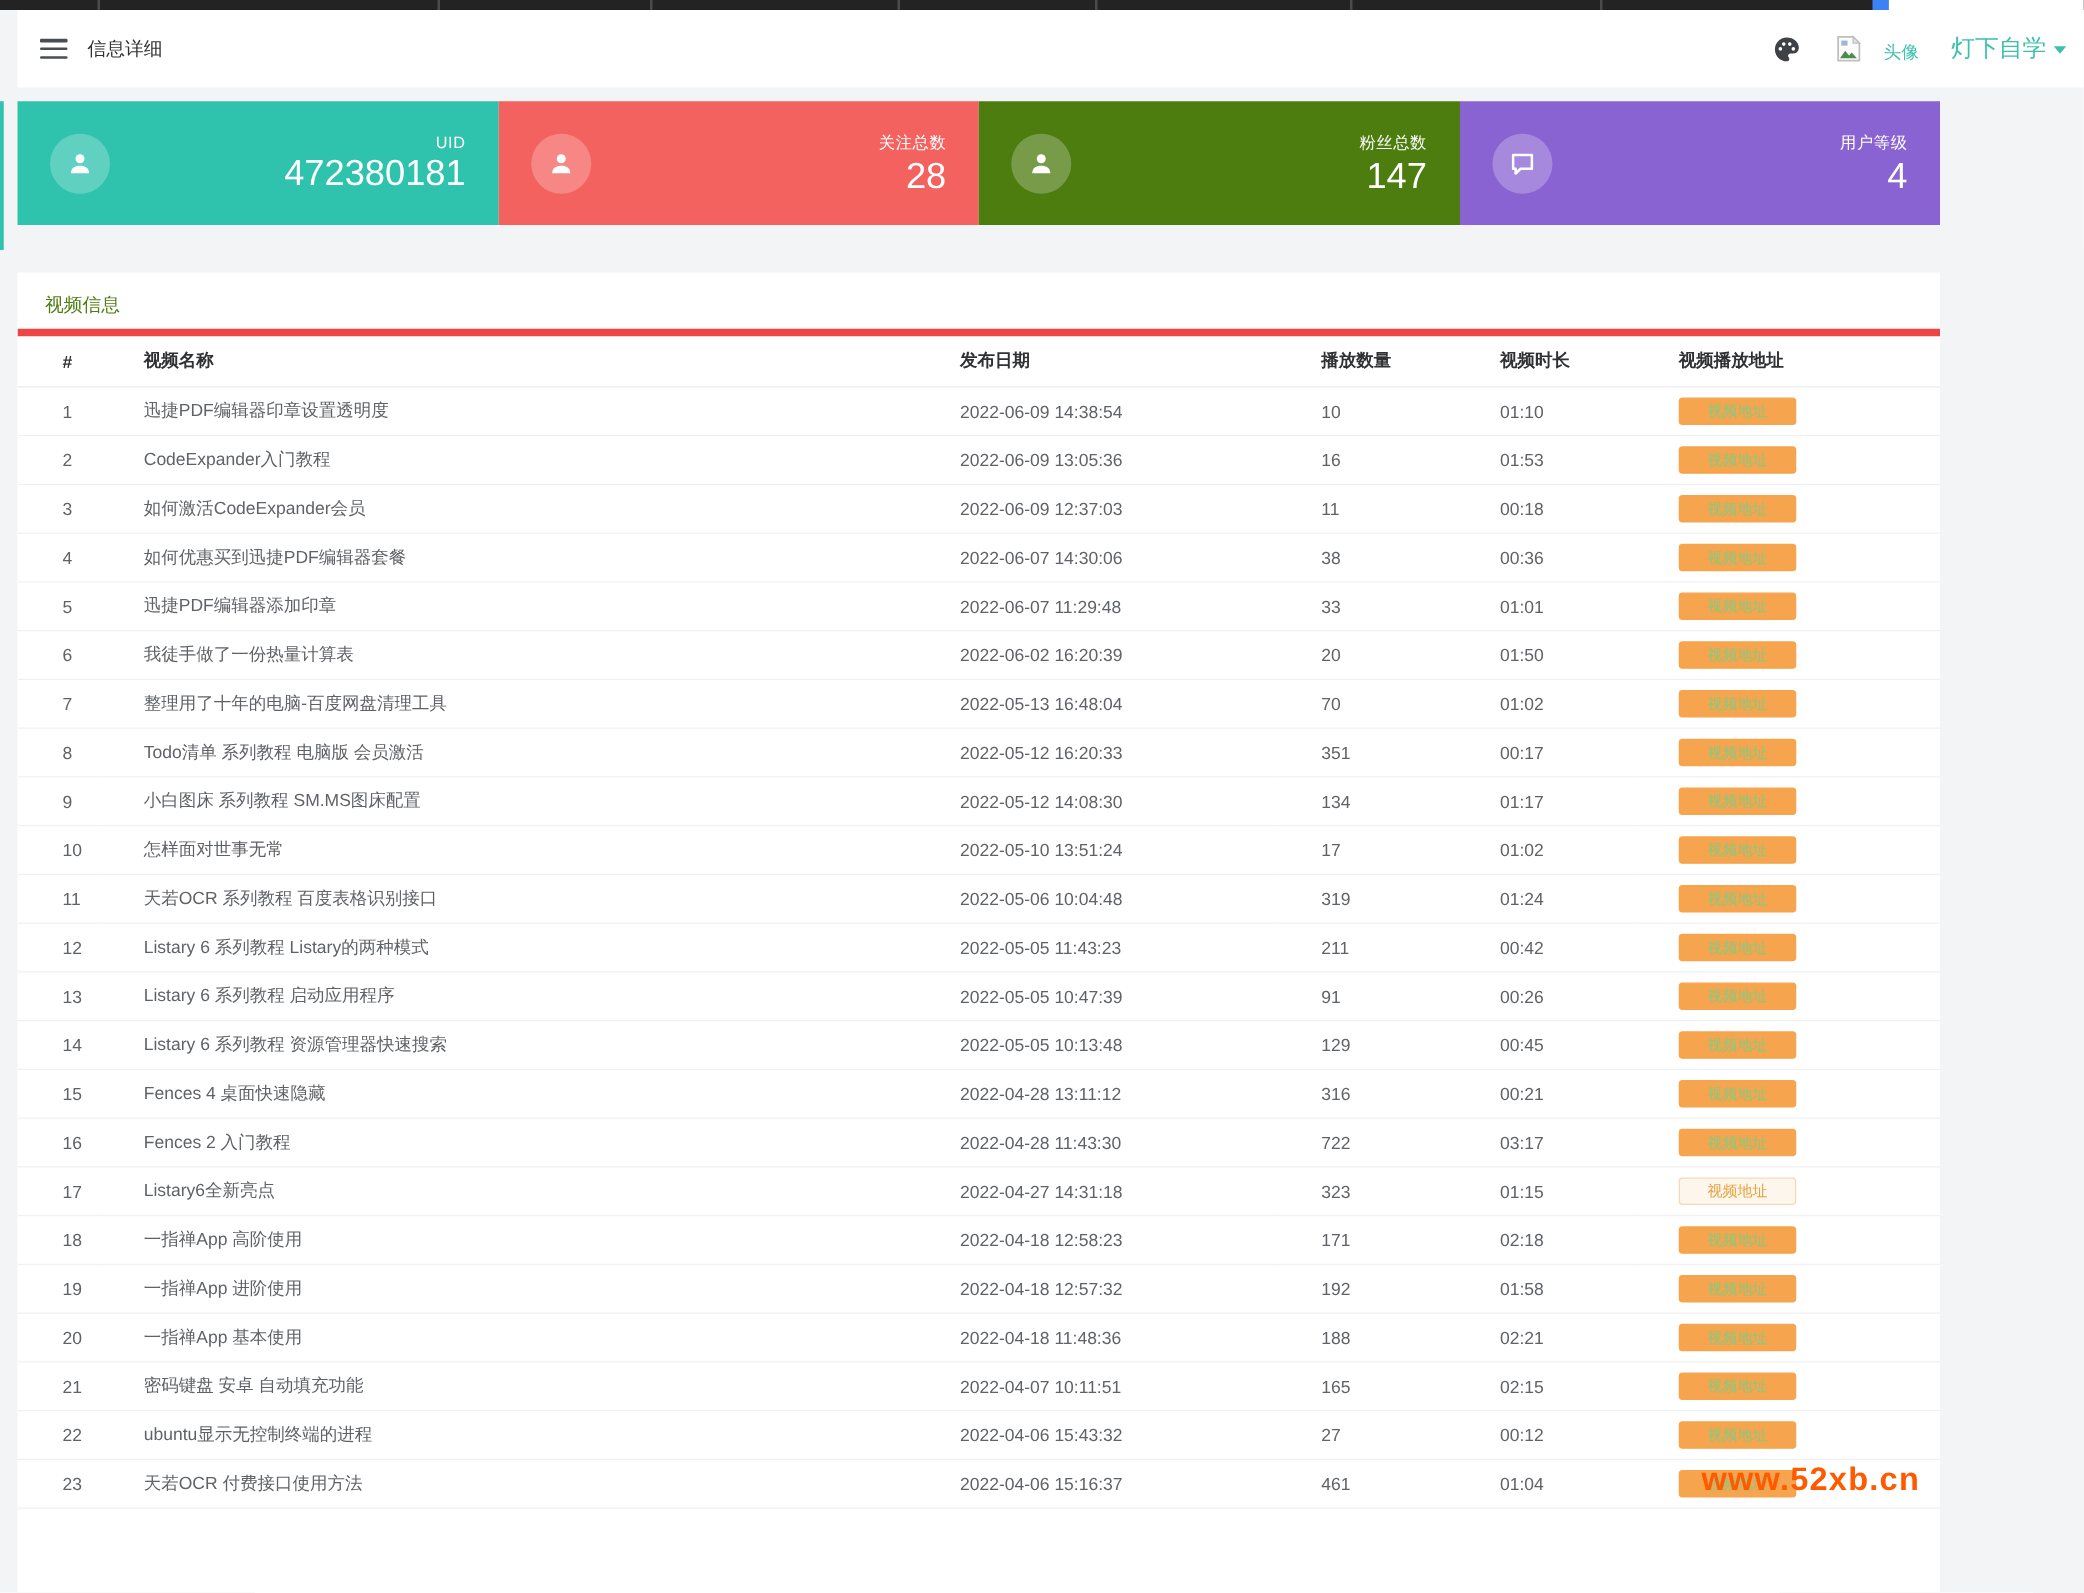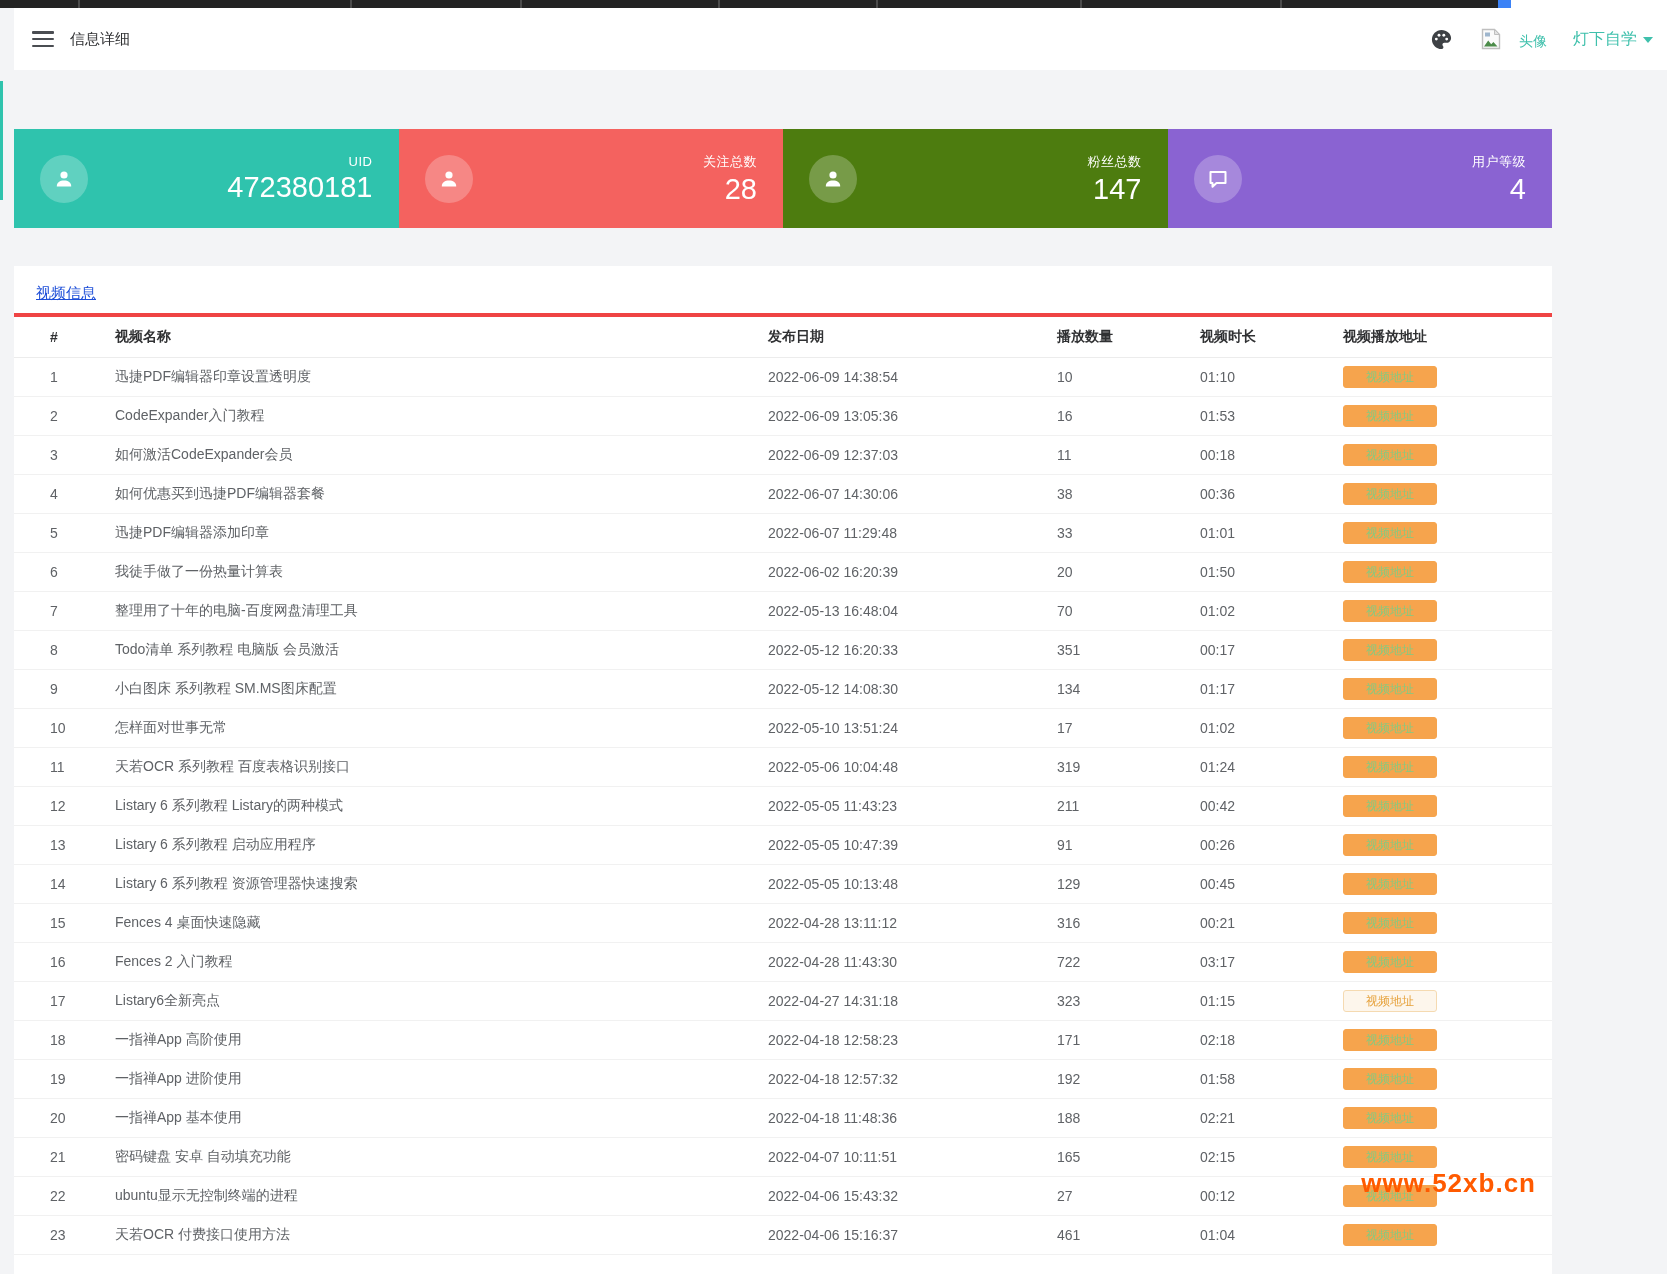--- a/index.html
+++ b/index.html
@@ -14,39 +14,39 @@
 
   
   .navbar { position:absolute; top:8px; left:14px; width:1667px; height:62px; background:#ffffff; display:flex; align-items:center; padding:0 28px 0 18px; z-index:10; }
   .hamburger { width:22px; height:16px; display:flex; flex-direction:column; justify-content:space-between; cursor:pointer; }
   .hamburger i { display:block; height:2.5px; background:#4a4d52; border-radius:1px; }
   .nav-title { margin-left:16px; font-size:15px; color:#303133; }
   .nav-right { margin-left:auto; display:flex; align-items:center; gap:26px; }
   .teal-text { color:#3fc0ac; font-size:14px; }
   .avatar-wrap { display:flex; align-items:flex-end; gap:16px; cursor:pointer; }
   .user-wrap { display:flex; align-items:center; gap:6px; cursor:pointer; }
-  .user-name { color:#3fc0ac; font-size:16px; }
+  .user-name { color:#3fc0ac; font-size:19px; }
   .caret { width:0; height:0; border-left:5px solid transparent; border-right:5px solid transparent; border-top:6px solid #3fc0ac; margin-top:2px; }
 
   
   .left-accent { position:absolute; left:0; top:81px; width:3px; height:119px; background:#2fc3ad; }
 
   
   .main { position:absolute; top:81px; left:14px; width:1538px; }
-  .stats { display:grid; grid-template-columns:repeat(4,1fr); height:99px;margin-top:48px; }
+  .stats { display:grid; grid-template-columns:repeat(4,1fr); height:99px; }
   .stat-card { position:relative; display:flex; align-items:center; color:#fff; }
   .stat-icon { width:48px; height:48px; border-radius:50%; background:rgba(255,255,255,0.24); margin-left:26px; display:flex; align-items:center; justify-content:center; flex:0 0 48px; }
   .stat-body { margin-left:auto; padding-right:26px; display:flex; flex-direction:column; align-items:flex-end; }
   .stat-label { font-size:13px; letter-spacing:0.5px; }
   .stat-value { font-size:29px; margin-top:3px; line-height:1.05; }
 
   
   .card { margin-top:38px; background:#ffffff; height:1056px; }
   .card-clip { height:992px; overflow:hidden; }
-  .card-title { height:51px; line-height:53px; padding-left:22px; font-size:15px; color:#1d4ed8; border-bottom:4px solid #ef4444;text-decoration:underline; }
+  .card-title { height:51px; line-height:53px; padding-left:22px; font-size:15px; color:#4d7c0f; border-bottom:6px solid #ef4444; }
   table { width:100%; border-collapse:collapse; table-layout:fixed; }
   th { text-align:left; font-weight:700; color:#303133; font-size:14px; height:40px; padding-left:36px; border-bottom:1px solid #ececec; white-space:nowrap; }
   td { color:#5f6266; font-size:14px; height:39px; padding-left:36px; border-bottom:1px solid #f1f1f1; white-space:nowrap; overflow:hidden; }
   .url-btn { display:inline-block; min-width:40px; padding:3px 22px; font-size:12px; line-height:14px; border-radius:3px; background:#f6a44d; color:#85ca80; border:1px solid #f6a44d; cursor:pointer; text-align:center; }
   .url-btn.light { background:#fdf6ec; border:1px solid #f5dab1; color:#e6a23c; }
 
   
   .watermark { position:absolute; top:1168px; right:131px; font-size:26px; font-weight:700; color:#ff5a00; letter-spacing:1px; z-index:20; }
 
   svg { display:block; }

